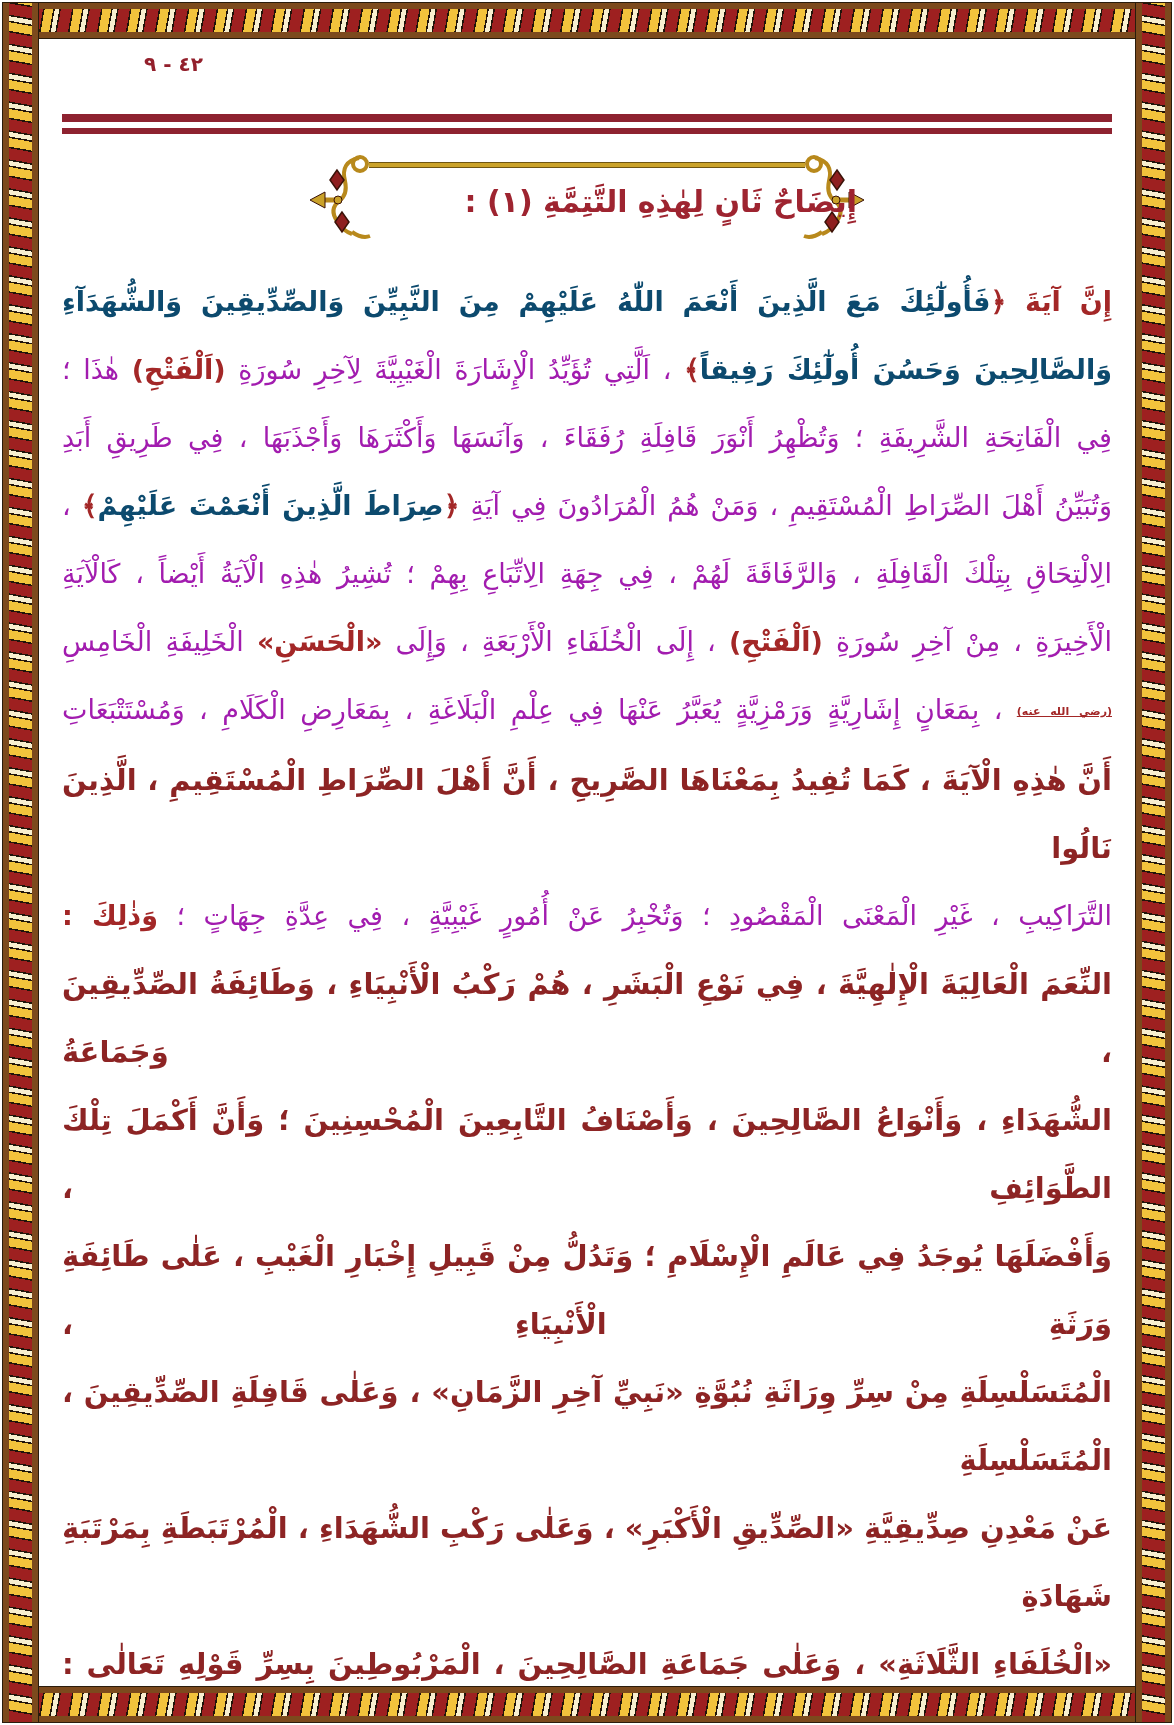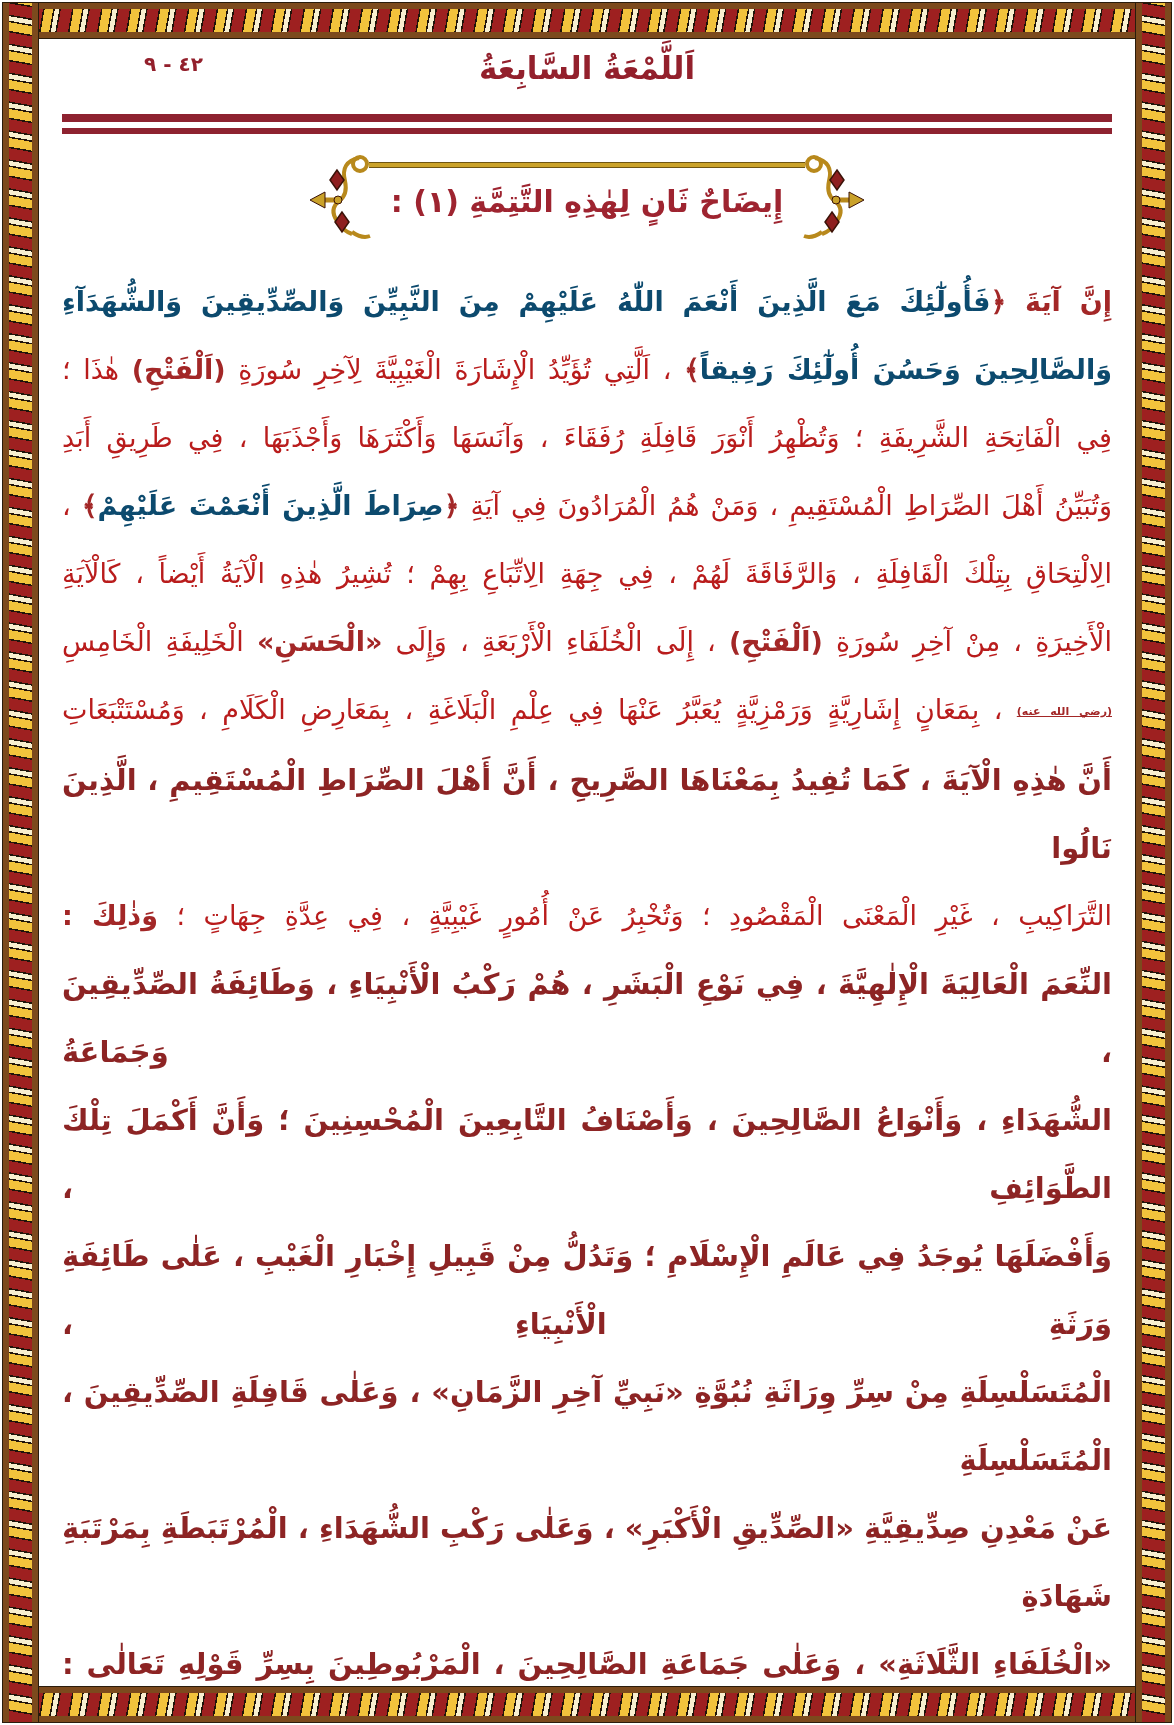--- a/index.html
+++ b/index.html
@@ -53,34 +53,34 @@
   
   .cartouche{position:relative;width:540px;margin:18px auto 0 auto;height:100px;}
   .cartouche-rule{
     position:absolute;top:11px;left:52px;right:52px;height:4px;
     background:#caa22a;box-shadow:0 -1px 0 #6e5513,0 1px 0 #6e5513;
   }
   .orn{position:absolute;top:0;width:64px;height:96px;}
   .orn-right{right:-8px;}
   .orn-left{left:-8px;transform:scaleX(-1);}
   .cartouche-text{
-    position:absolute;top:32px;left:0;right:0;text-align:center;
+    position:absolute;top:32px;left:0;right:0;text-align:right;
     font-size:30px;font-weight:700;color:#9e2430;
   }
 
   
   .body-text{margin-top:16px;}
   .line{
     font-size:27px;line-height:68px;
     text-align:justify;text-align-last:justify;
     color:#1b1b1b;direction:rtl;
   }
   .line.lg{font-size:29px;}
   .seg{white-space:normal;}
-  .c-black{color:#b91c1c;margin-top:32px;}
+  .c-black{color:#a21caf;margin-top:32px;}
   .c-maroon{color:#8d2424;font-weight:700;}
   .c-red{color:#a32727;font-weight:700;}
   .c-blue{color:#0c4a6e;font-weight:700;}
   .c-seal{
     color:#a32727;font-weight:700;font-size:11px;letter-spacing:-0.5px;
     vertical-align:middle;
     text-decoration:underline;
   }
 </style>
 </head>
@@ -89,21 +89,20 @@
 <div class="page">
 
   <div class="bstrip b-top"></div>
   <div class="bstrip b-bottom"></div>
   <div class="bstrip b-left"></div>
   <div class="bstrip b-right"></div>
 
   <div class="content">
 
     <div class="header">
-      <div class="page-title">اَللَّمْعَةُ السَّابِعَةُ</div>
       <div class="page-number">٤٢ - ٩</div>
     </div>
 
     <div class="double-rule"></div>
 
     <div class="cartouche">
       <div class="cartouche-rule"></div>
 
       <svg class="orn orn-right" viewBox="0 0 64 96">
         <g fill="none" stroke="#b8891c" stroke-width="4">

